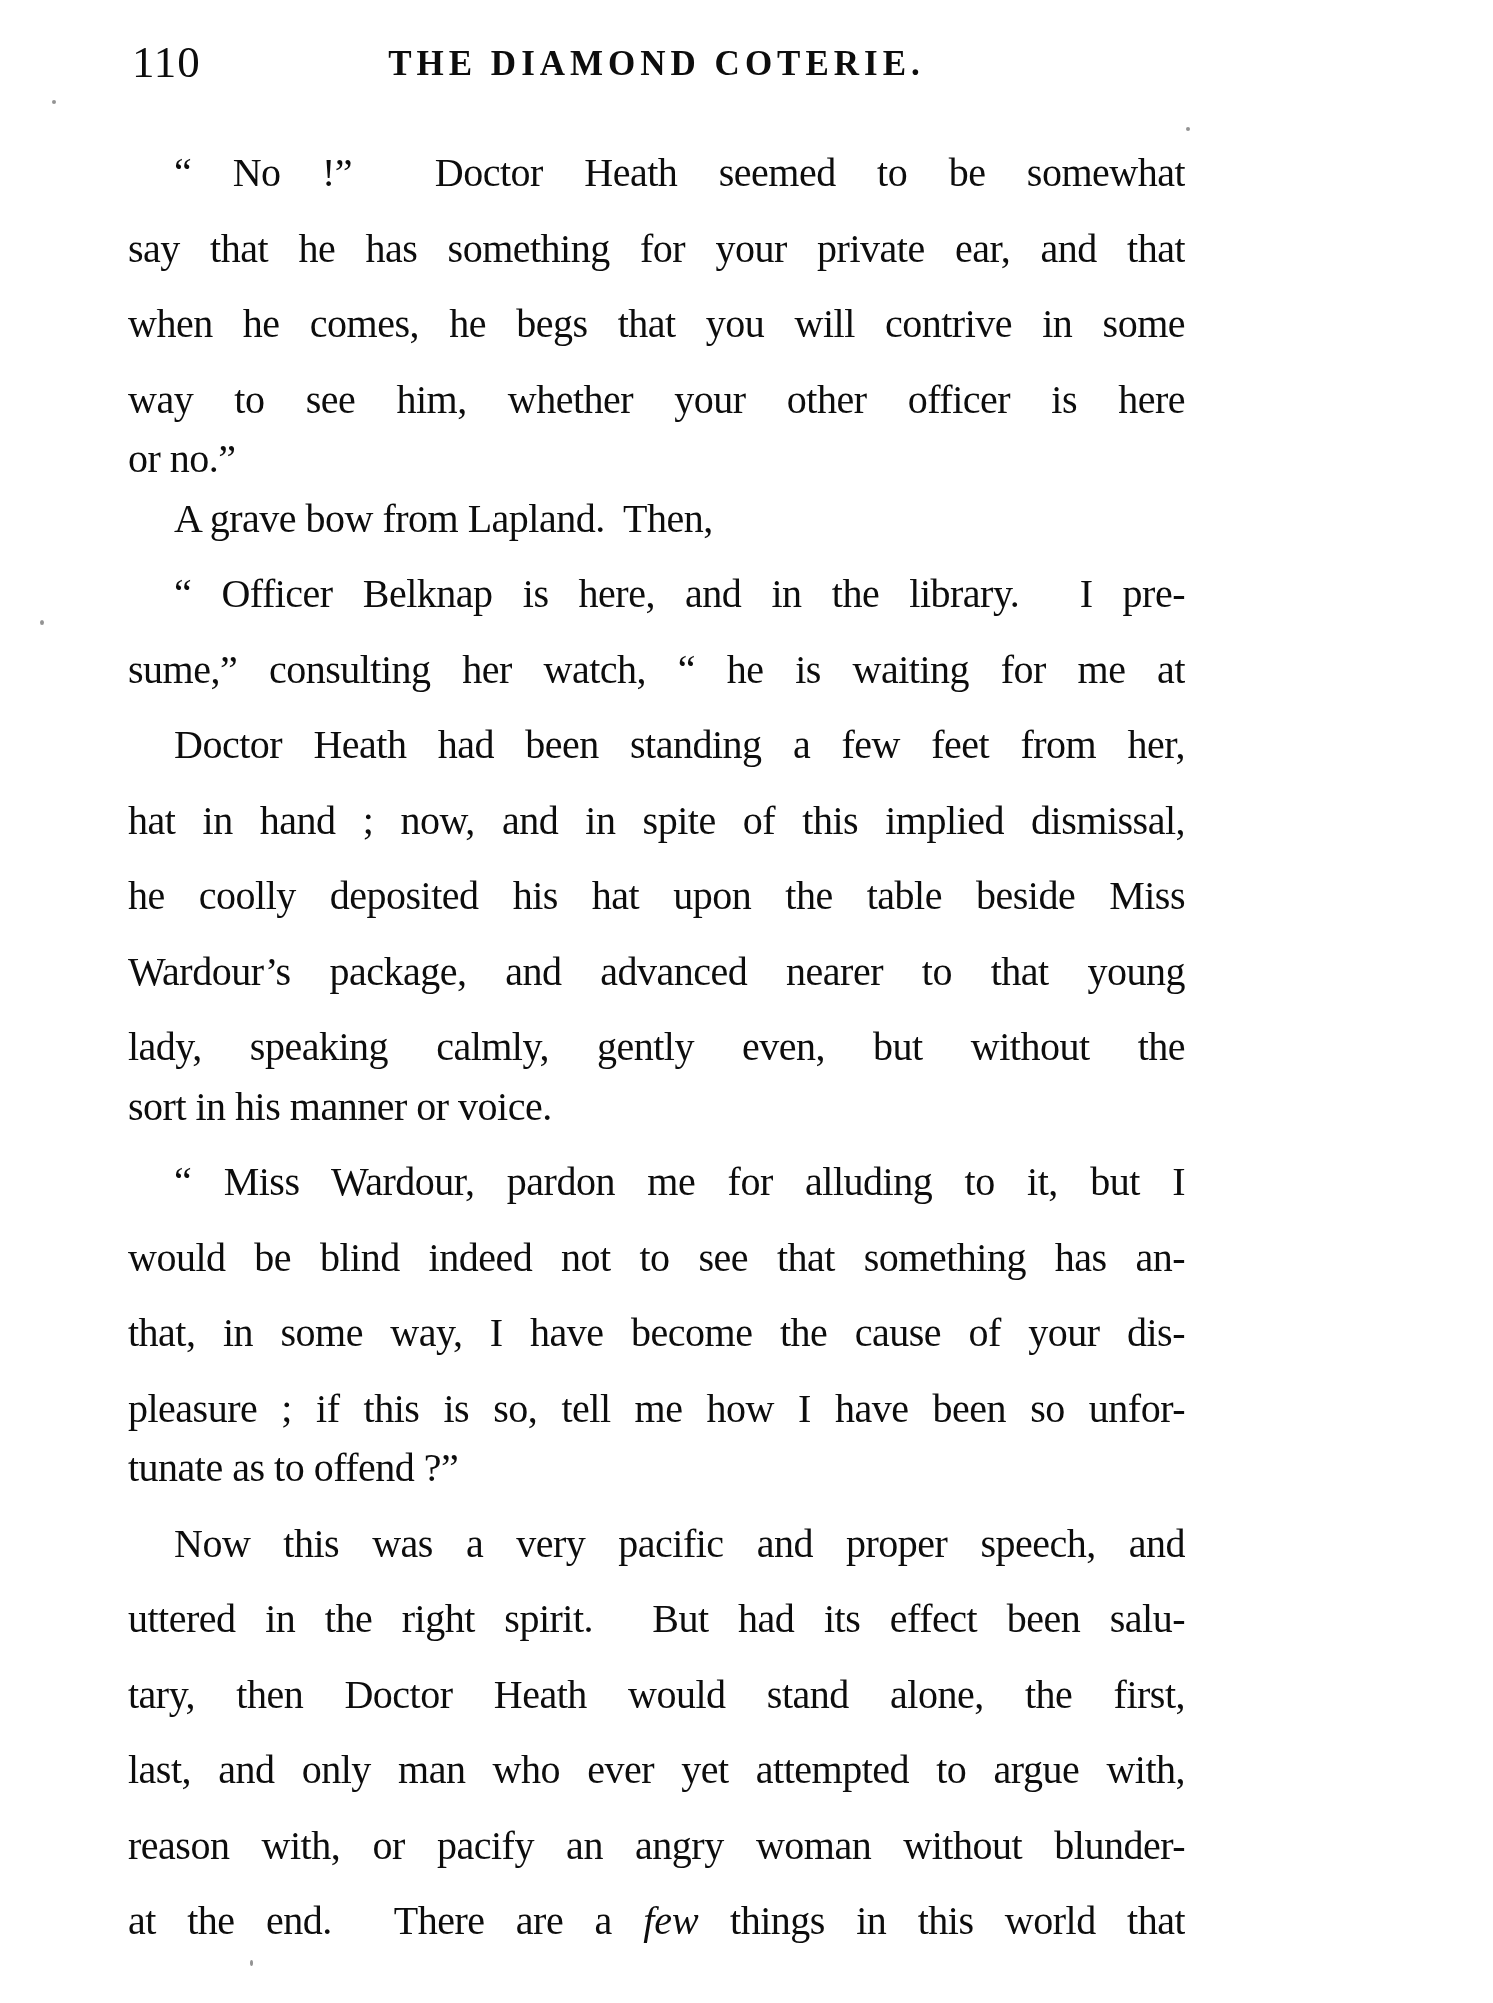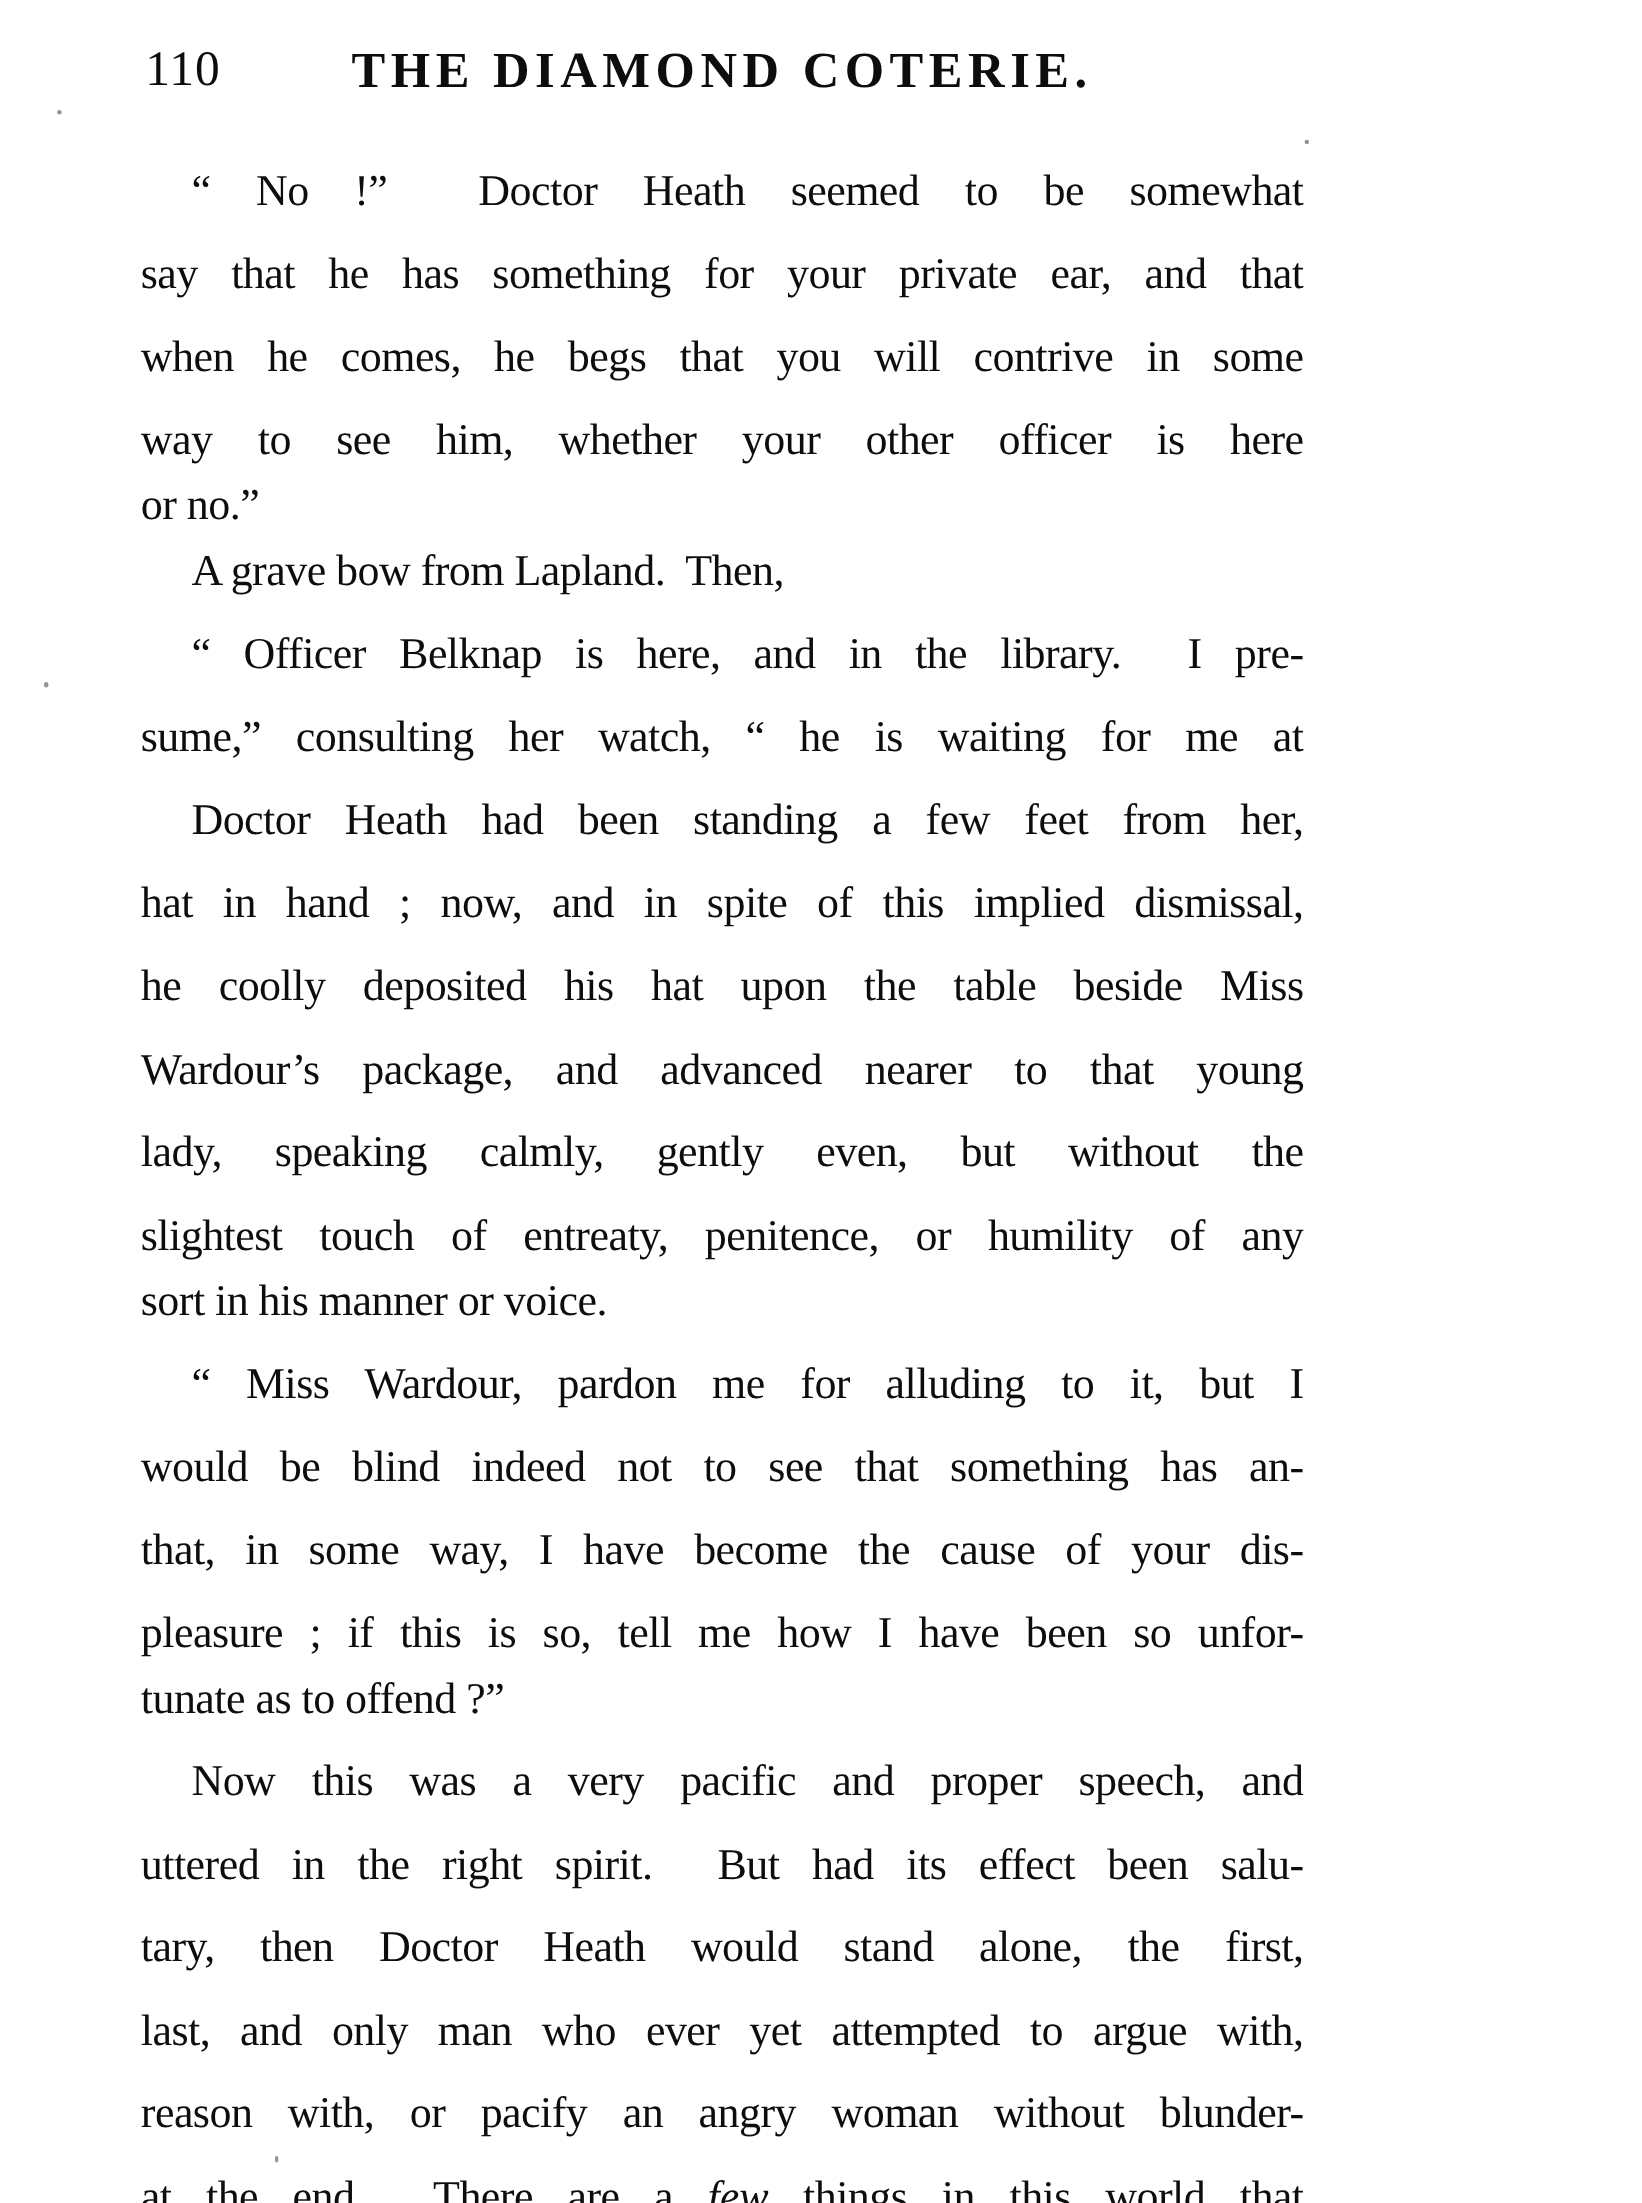--- a/index.html
+++ b/index.html
@@ -26,21 +26,21 @@
   .page-number {
     position: absolute;
     left: 4px;
     top: 0;
     font-size: 45px;
     line-height: 52px;
     letter-spacing: 1px;
   }
   .running-title {
     text-align: center;
-    font-size: 46px;
+    font-size: 35px;
     line-height: 52px;
     font-weight: bold;
     letter-spacing: 5px;
     padding-top: 2px;
   }
   .body-text {
     position: absolute;
     top: 127px;
     left: 128px;
     width: 1057px;
@@ -95,21 +95,20 @@
     <p class="ln j">way to see him, whether your other officer is here</p>
     <p class="ln">or no.”</p>
     <p class="ln ind">A grave bow from Lapland.  Then,</p>
     <p class="ln ind j">“ Officer Belknap is here, and in the library.  I pre-</p>
     <p class="ln j">sume,” consulting her watch, “ he is waiting for me at</p>
     <p class="ln ind j">Doctor Heath had been standing a few feet from her,</p>
     <p class="ln j">hat in hand ; now, and in spite of this implied dismissal,</p>
     <p class="ln j">he coolly deposited his hat upon the table beside Miss</p>
     <p class="ln j">Wardour’s package, and advanced nearer to that young</p>
     <p class="ln j">lady, speaking calmly, gently even, but without the</p>
-    <p class="ln j">slightest touch of entreaty, penitence, or humility of any</p>
     <p class="ln">sort in his manner or voice.</p>
     <p class="ln ind j">“ Miss Wardour, pardon me for alluding to it, but I</p>
     <p class="ln j">would be blind indeed not to see that something has an-</p>
     <p class="ln j">that, in some way, I have become the cause of your dis-</p>
     <p class="ln j">pleasure ; if this is so, tell me how I have been so unfor-</p>
     <p class="ln">tunate as to offend ?”</p>
     <p class="ln ind j">Now this was a very pacific and proper speech, and</p>
     <p class="ln j">uttered in the right spirit.  But had its effect been salu-</p>
     <p class="ln j">tary, then Doctor Heath would stand alone, the first,</p>
     <p class="ln j">last, and only man who ever yet attempted to argue with,</p>

